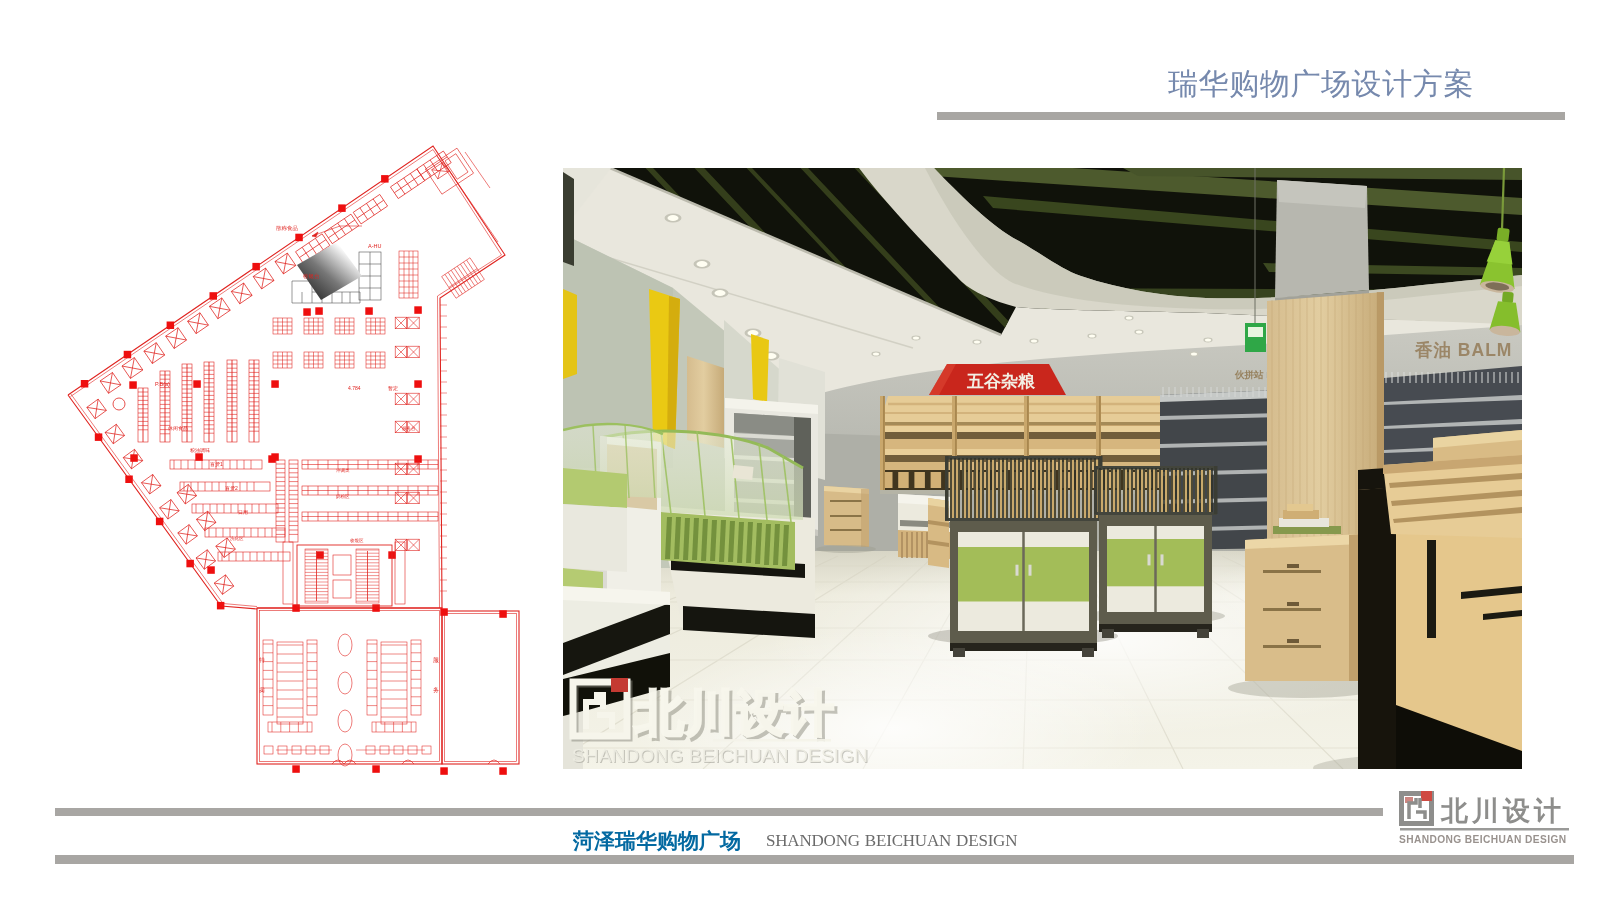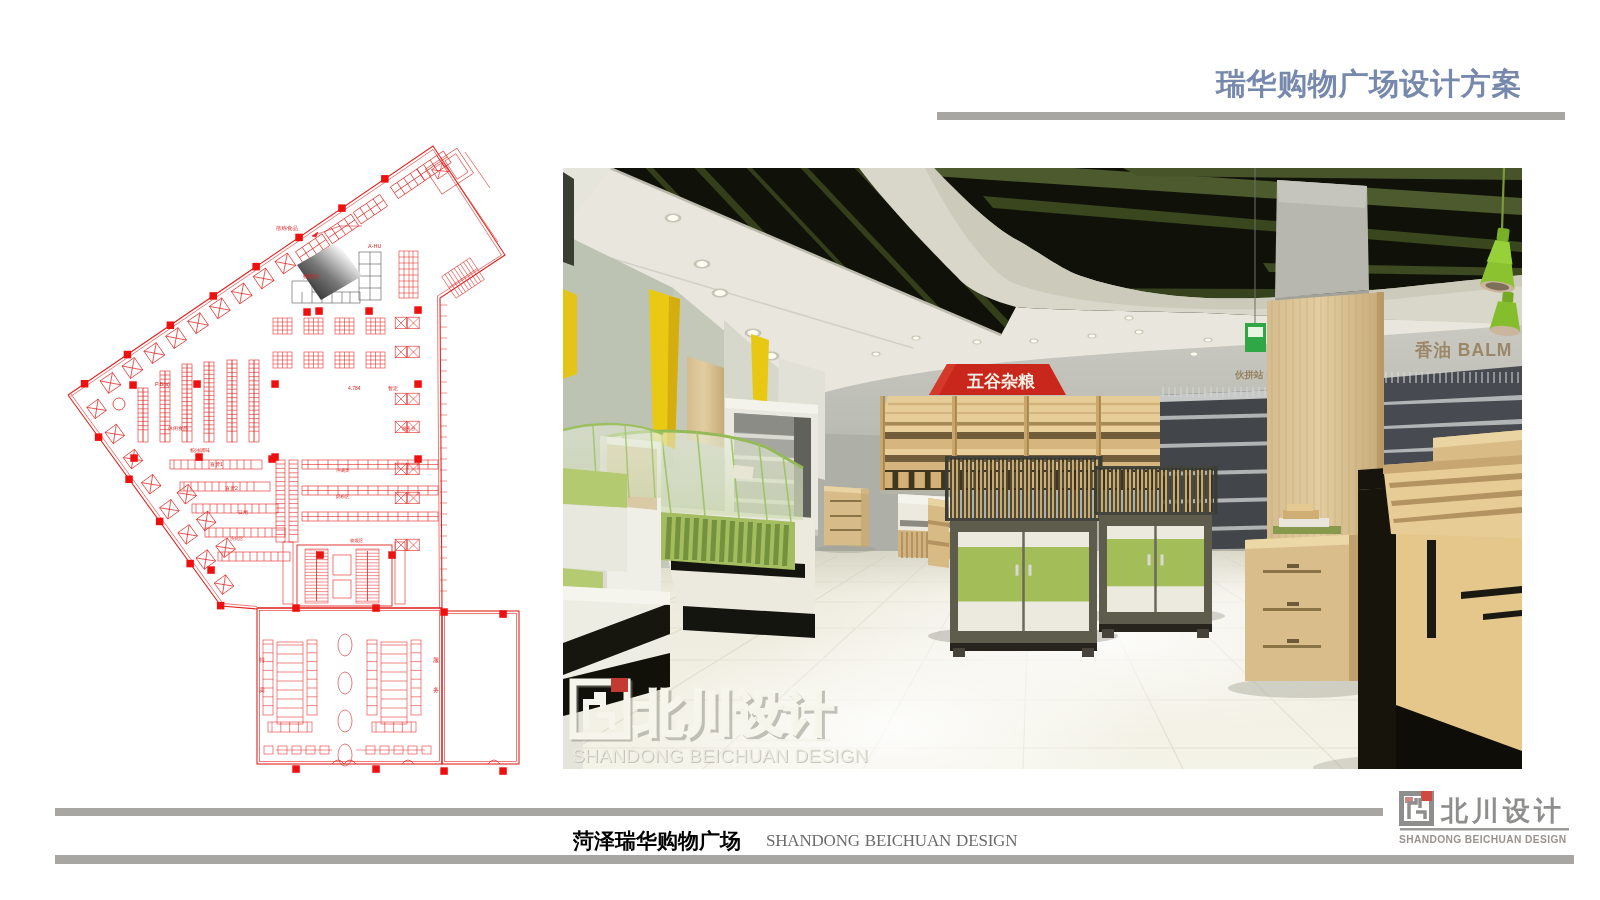--- a/index.html
+++ b/index.html
@@ -3,22 +3,22 @@
 <meta charset="utf-8">
 <style>
   html,body{margin:0;padding:0;}
   body{width:1600px;height:900px;position:relative;background:#fff;overflow:hidden;
        font-family:"Liberation Sans",sans-serif;}
   .abs{position:absolute;}
 </style>
 </head>
 <body>
 
-<div class="abs" style="left:1216px;top:64px;width:320px;height:38px;color:#7689ad;
-     font-weight:bold;font-size:30px;letter-spacing:0.6px;white-space:nowrap;">瑞华购物广场设计方案</div>
+<div class="abs" style="left:1168px;top:64px;width:320px;height:38px;color:#7689ad;
+     font-weight:normal;font-size:30px;letter-spacing:0.6px;white-space:nowrap;">瑞华购物广场设计方案</div>
 
 <div class="abs" style="left:937px;top:112px;width:628px;height:8px;background:#a8a6a3;"></div>
 
 <svg class="abs" style="left:50px;top:130px;" width="480" height="660" viewBox="0 0 480 660">
 
 <g stroke="#e02420" fill="none" stroke-width="1.1">
       <polyline points="18,265 383,16 455,125 390,168 392,478"></polyline>
       <polyline points="20.5,266.5 383,19.5 451.5,125 387.5,166 389.5,478" stroke-width="0.6"></polyline>
     </g>
 
@@ -1565,21 +1565,21 @@
     <text x="72" y="562" font-size="49" font-family="Liberation Sans" font-weight="bold" fill="#f8f7ed" opacity="0.97" letter-spacing="1" stroke="#f8f7ed" stroke-width="2.5">北川设计</text>
 
 <rect x="150" y="571" width="118" height="2.5" fill="#f4f3e9" opacity="0.9"></rect>
 
 <text x="10" y="595" font-size="19" font-family="Liberation Sans" fill="#94938a" opacity="0.5" letter-spacing="0.2">SHANDONG BEICHUAN DESIGN</text>
     <text x="9" y="594" font-size="19" font-family="Liberation Sans" fill="#efeee4" opacity="0.88" letter-spacing="0.2">SHANDONG BEICHUAN DESIGN</text>
 </svg>
 
 <div class="abs" style="left:55px;top:808px;width:1328px;height:8px;background:#a8a6a3;"></div>
 
-<div class="abs" style="left:573px;top:827px;width:175px;height:24px;color:#000000;
+<div class="abs" style="left:573px;top:827px;width:175px;height:24px;color:#0369a1;
      font-weight:bold;font-size:21px;white-space:nowrap;">菏泽瑞华购物广场</div>
 
 <div class="abs" style="left:766px;top:831px;width:260px;height:20px;color:#6b6b6b;
      font-family:'Liberation Serif',serif;font-size:17px;letter-spacing:-0.2px;word-spacing:1px;white-space:nowrap;">SHANDONG BEICHUAN DESIGN</div>
 
 <div class="abs" style="left:55px;top:855px;width:1519px;height:9px;background:#a8a6a3;"></div>
 
 <svg class="abs" style="left:1395px;top:788px;" width="180" height="60" viewBox="0 0 180 60">
 
 <g>

